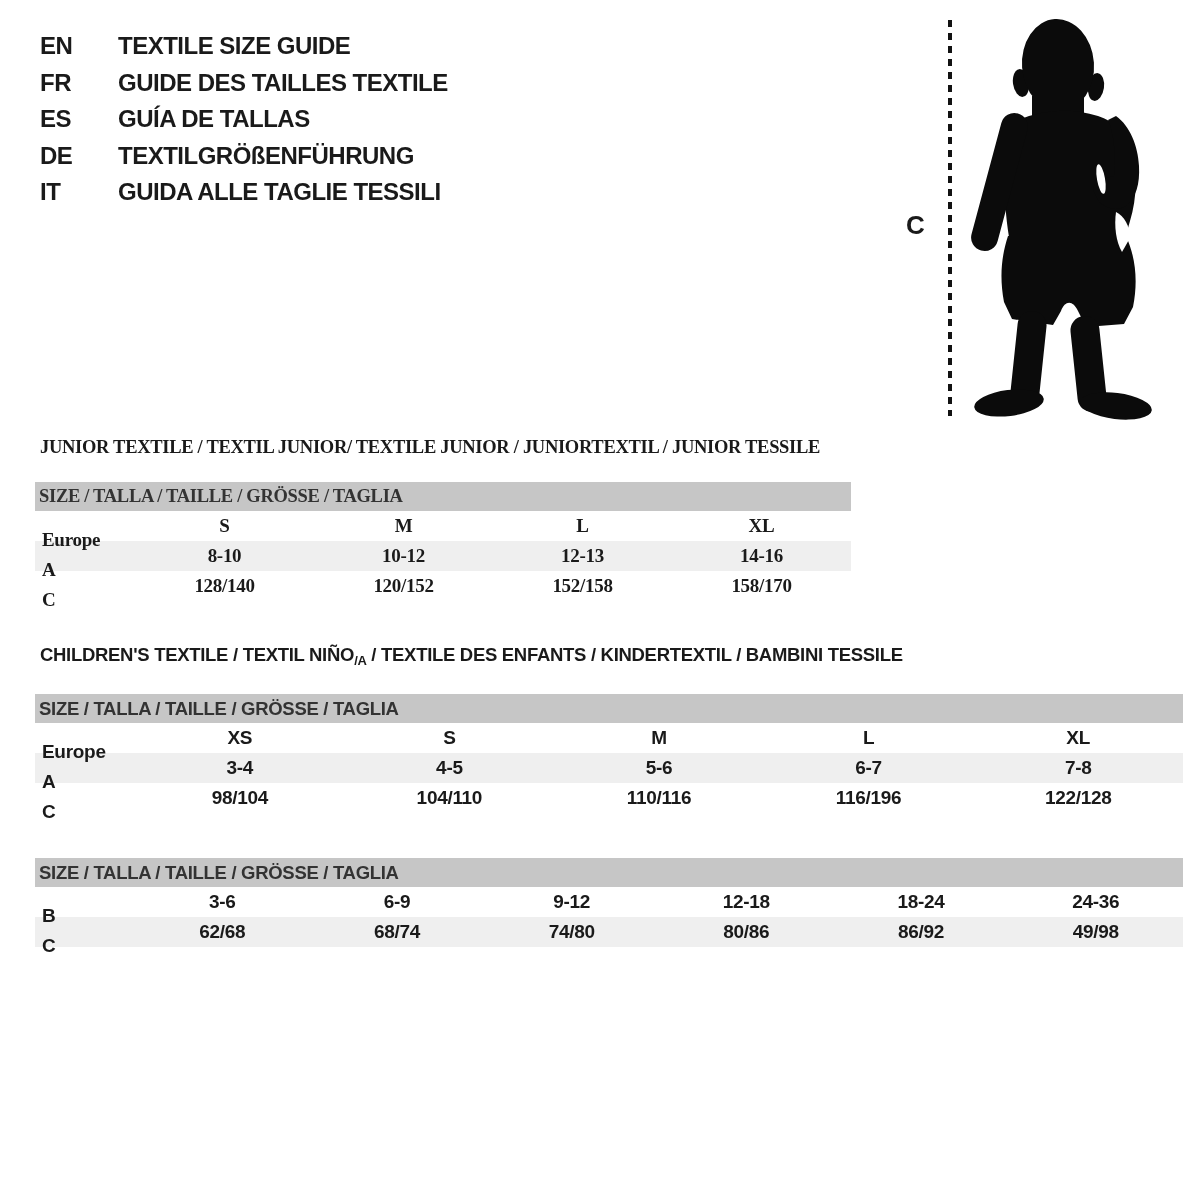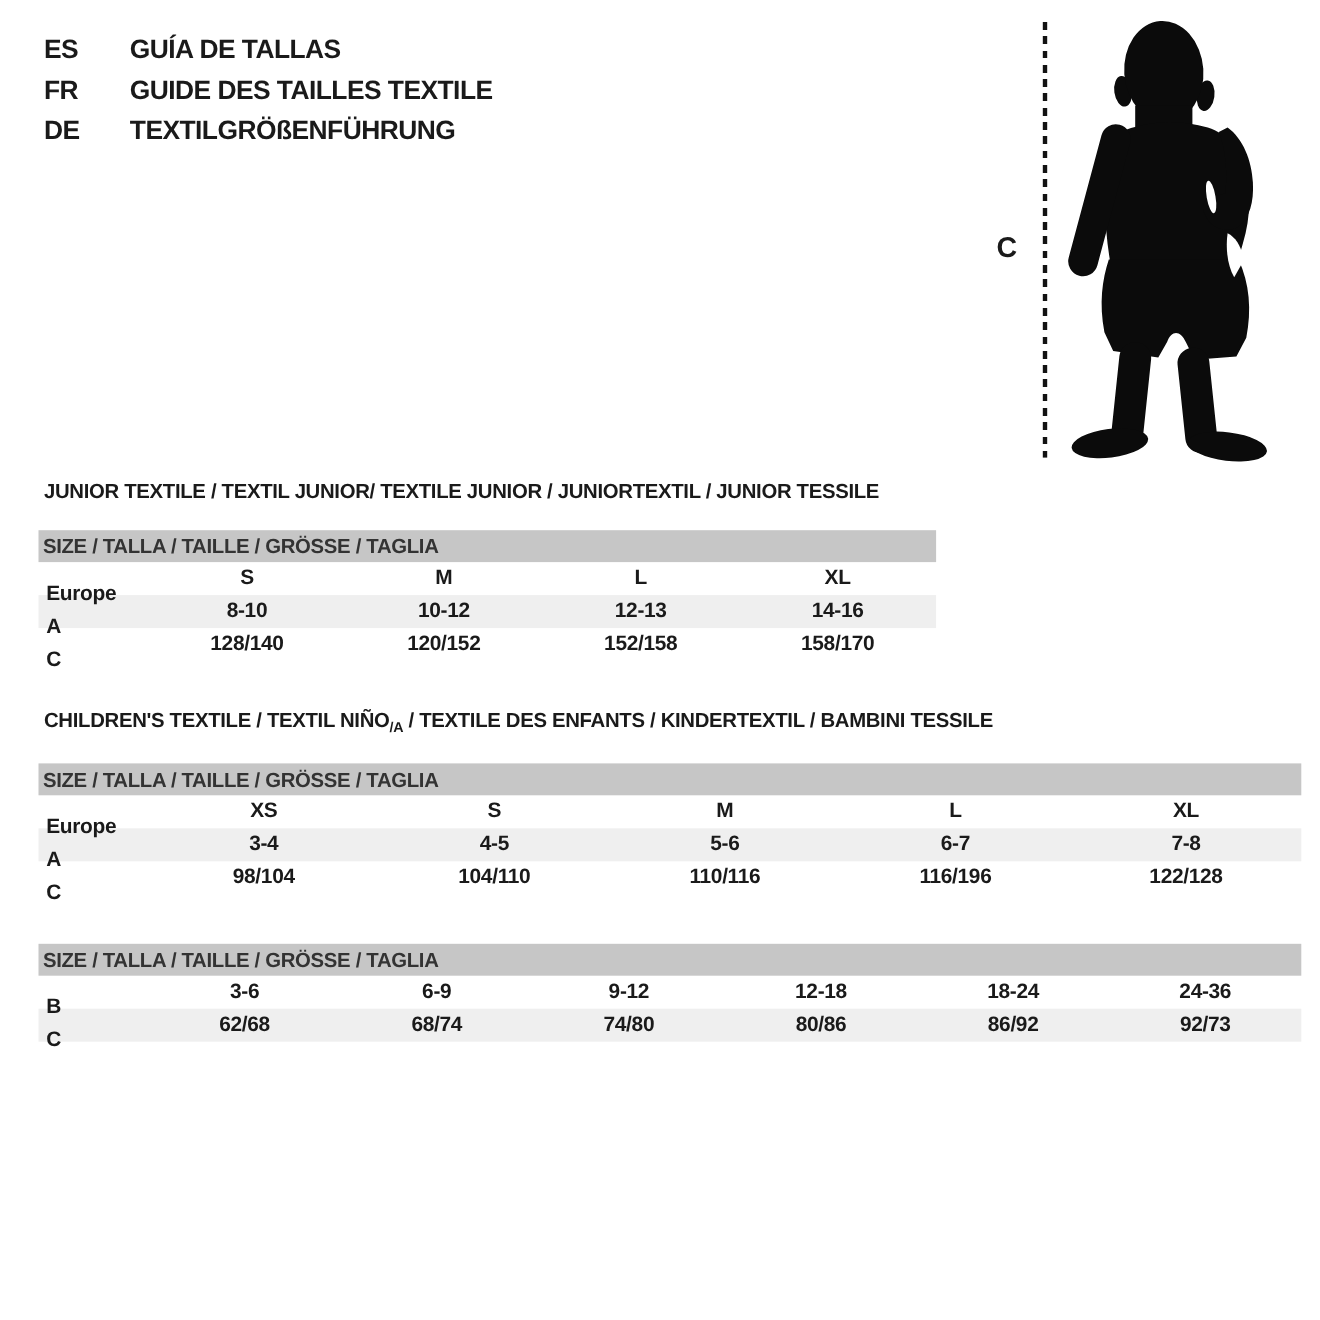--- a/index.html
+++ b/index.html
@@ -30,21 +30,21 @@
   
   .dim-line{
     position:absolute;left:948px;top:20px;width:4px;height:396px;
     background:repeating-linear-gradient(to bottom,#121212 0 7px,transparent 7px 13px);
   }
   .dim-label{position:absolute;left:906px;top:210px;font-size:26px;}
   .toddler{position:absolute;left:966px;top:16px;width:196px;height:404px;}
 
   
   .section{position:absolute;}
-  .section-junior{left:35px;top:429px;width:816px;}
+  .section-junior{left:35px;top:429px;width:816px;font-family:Liberation Serif, serif;}
   .section-children{left:35px;top:637px;width:1148px;}
   .section-babies{left:35px;top:843px;width:1148px;}
   .section-title{padding-left:5px;font-size:18.5px;line-height:36px;letter-spacing:-0.3px;white-space:nowrap;}
   .section-title .sub{font-size:13px;position:relative;top:4px;}
   .section-junior .size-table{margin-top:17px;}
   .section-children .size-table{margin-top:19px;}
   .section-babies .size-table{margin-top:15px;}
   .size-bar{
     height:29px;line-height:29px;background:var(--bar-bg);color:var(--bar-ink);
     font-size:18.5px;padding-left:4px;letter-spacing:-0.3px;
@@ -58,30 +58,38 @@
   .legend{position:absolute;left:40px;top:1066px;}
   .legend-line{font-size:18.5px;line-height:36px;letter-spacing:-0.3px;white-space:nowrap;}
 </style>
 </head>
 <body>
 
 <div class="page">
 
   <div class="lang-list">
     <div class="lang-row">
+      <span class="lang-code">EN</span>
+      <span class="lang-label">TEXTILE SIZE GUIDE</span>
+    </div>
+    <div class="lang-row">
+      <span class="lang-code">FR</span>
+      <span class="lang-label">GUIDE DES TAILLES TEXTILE</span>
+    </div>
+    <div class="lang-row">
       <span class="lang-code">ES</span>
       <span class="lang-label">GUÍA DE TALLAS</span>
     </div>
     <div class="lang-row">
-      <span class="lang-code">FR</span>
-      <span class="lang-label">GUIDE DES TAILLES TEXTILE</span>
-    </div>
-    <div class="lang-row">
       <span class="lang-code">DE</span>
       <span class="lang-label">TEXTILGRÖßENFÜHRUNG</span>
+    </div>
+    <div class="lang-row">
+      <span class="lang-code">IT</span>
+      <span class="lang-label">GUIDA ALLE TAGLIE TESSILI</span>
     </div>
   </div>
 
   <span class="dim-label">C</span>
   <div class="dim-line"></div>
   <svg class="toddler" viewBox="0 0 196 404" aria-hidden="true">
     <g fill="#0b0b0b">
 
       <ellipse cx="55" cy="67" rx="8" ry="14" transform="rotate(-8 55 67)"></ellipse>
       <ellipse cx="130" cy="71" rx="8" ry="14" transform="rotate(8 130 71)"></ellipse>
@@ -212,19 +220,19 @@
           <span class="cell">18-24</span>
           <span class="cell">24-36</span>
         </div>
         <div class="t-row striped">
           <span class="lbl">C</span>
           <span class="cell">62/68</span>
           <span class="cell">68/74</span>
           <span class="cell">74/80</span>
           <span class="cell">80/86</span>
           <span class="cell">86/92</span>
-          <span class="cell">92/73</span>
+          <span class="cell">49/98</span>
         </div>
       </div>
   </div>
 
 
 </div>
 
 </body></html>

